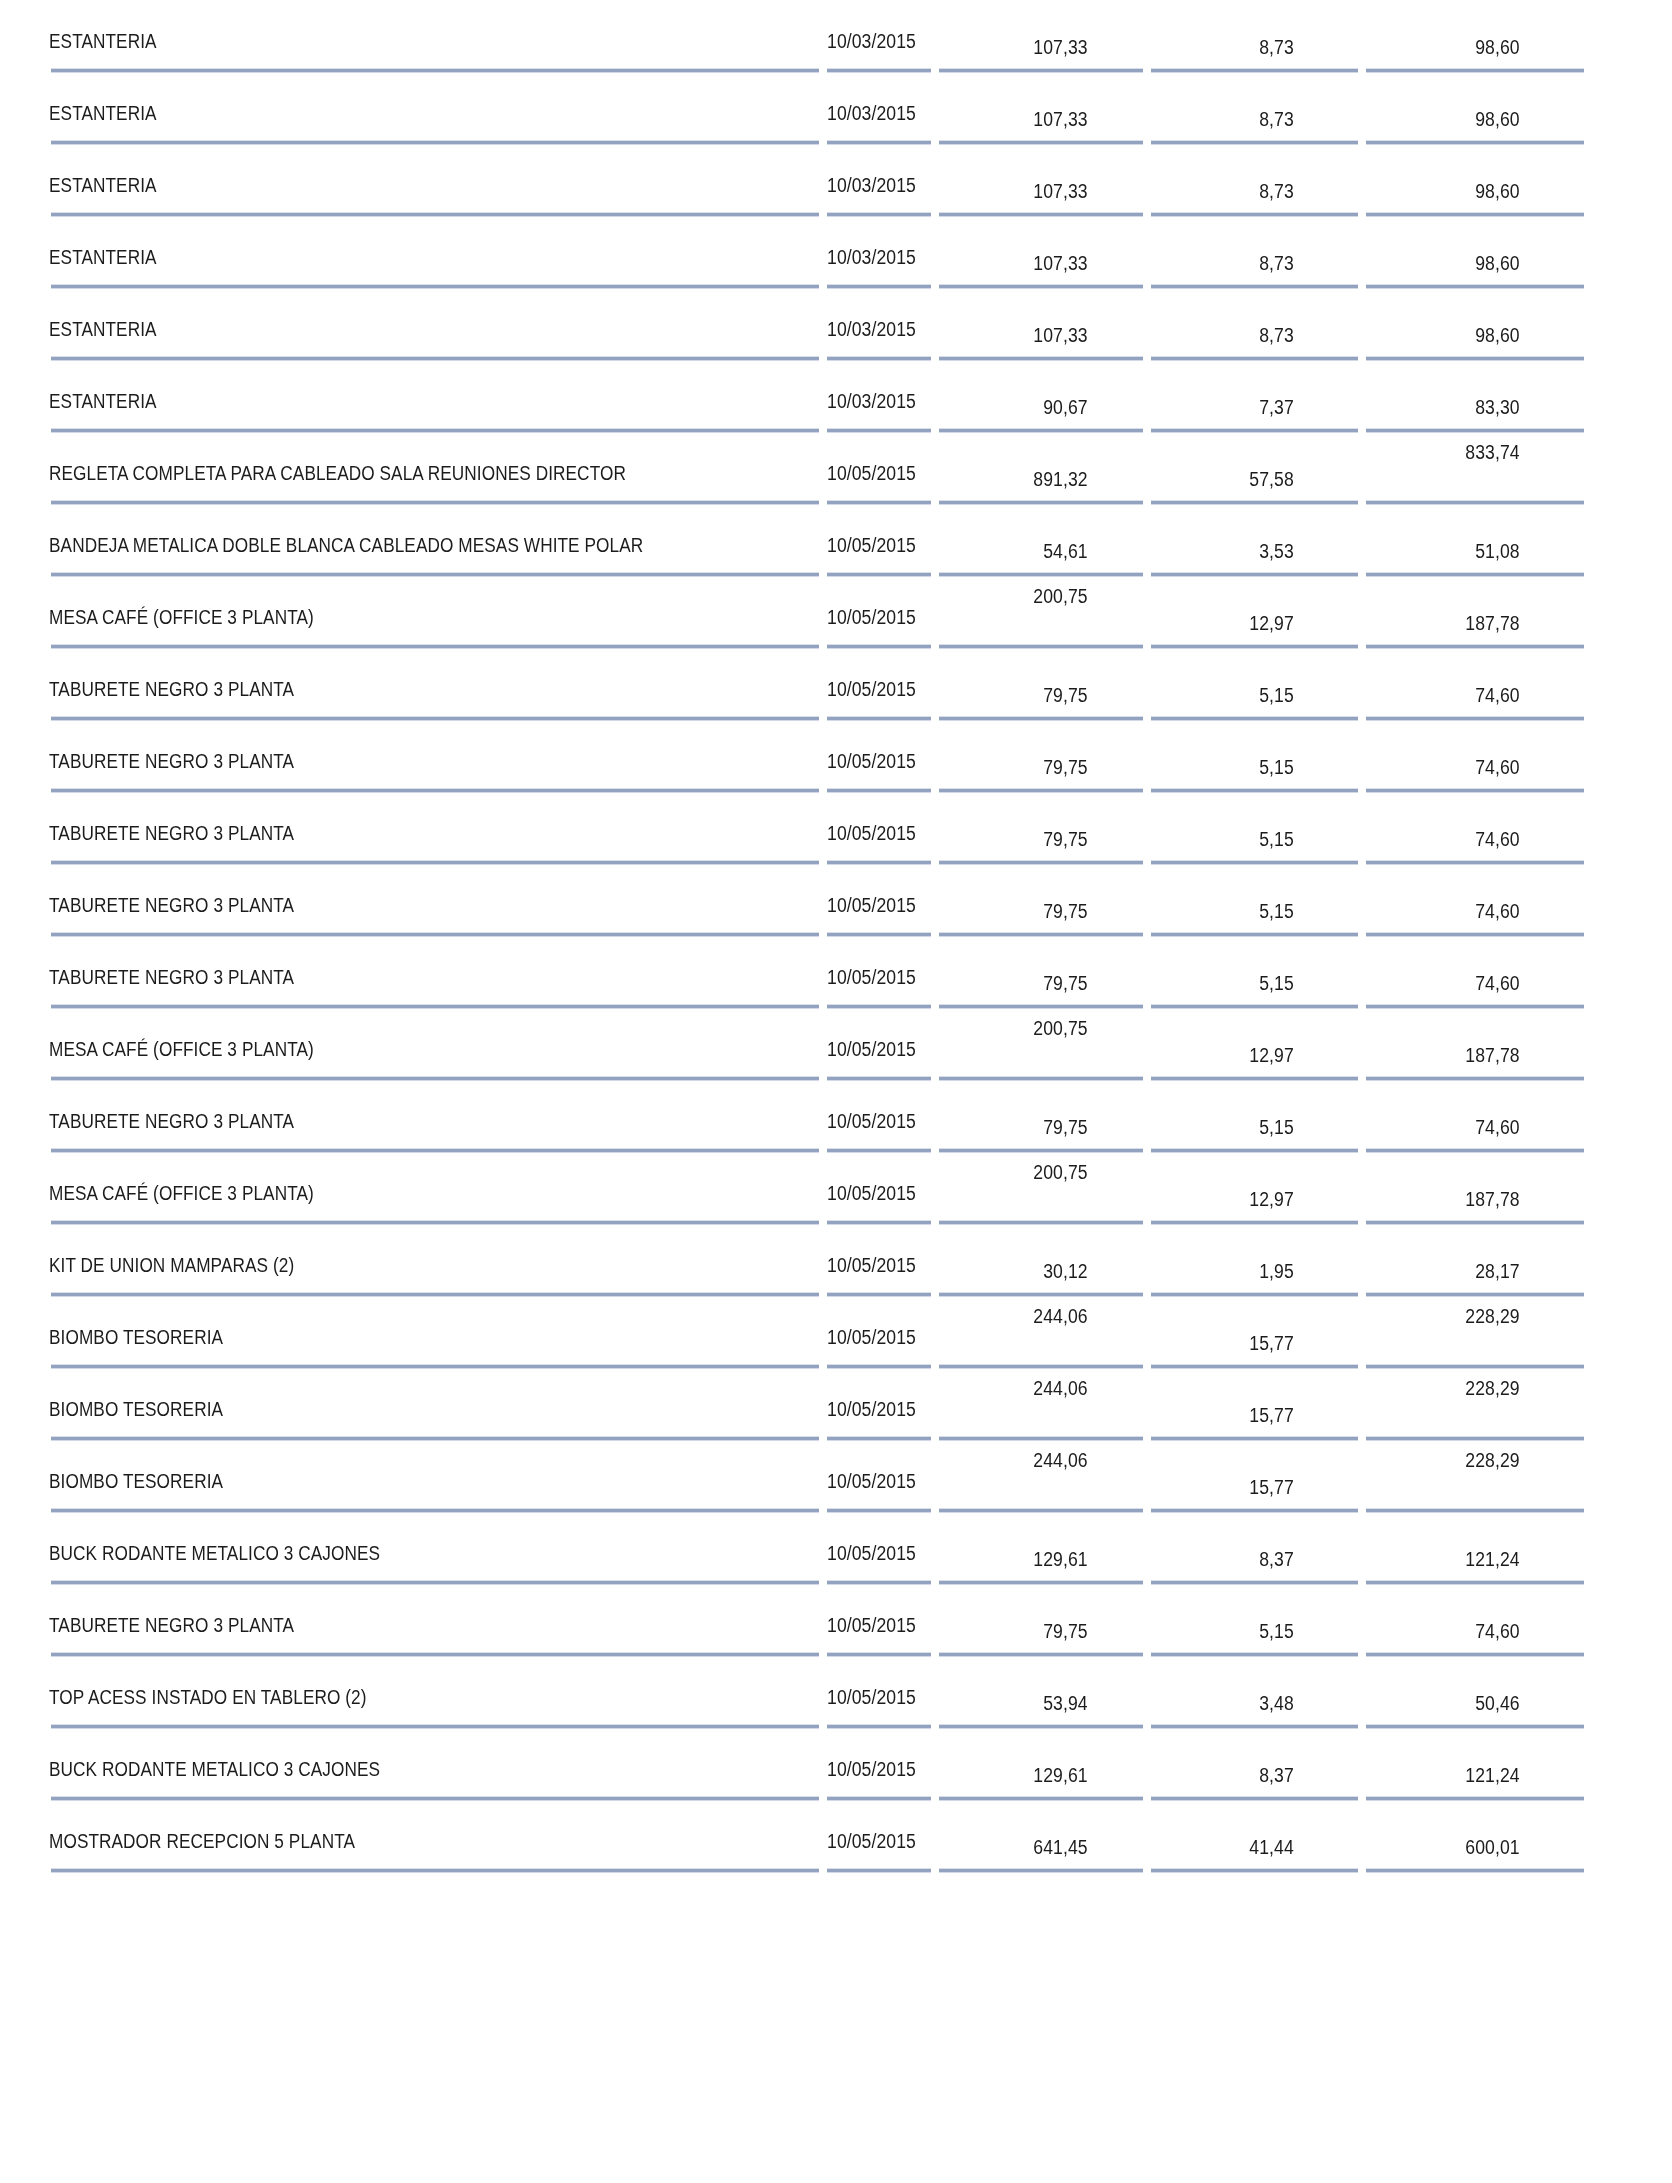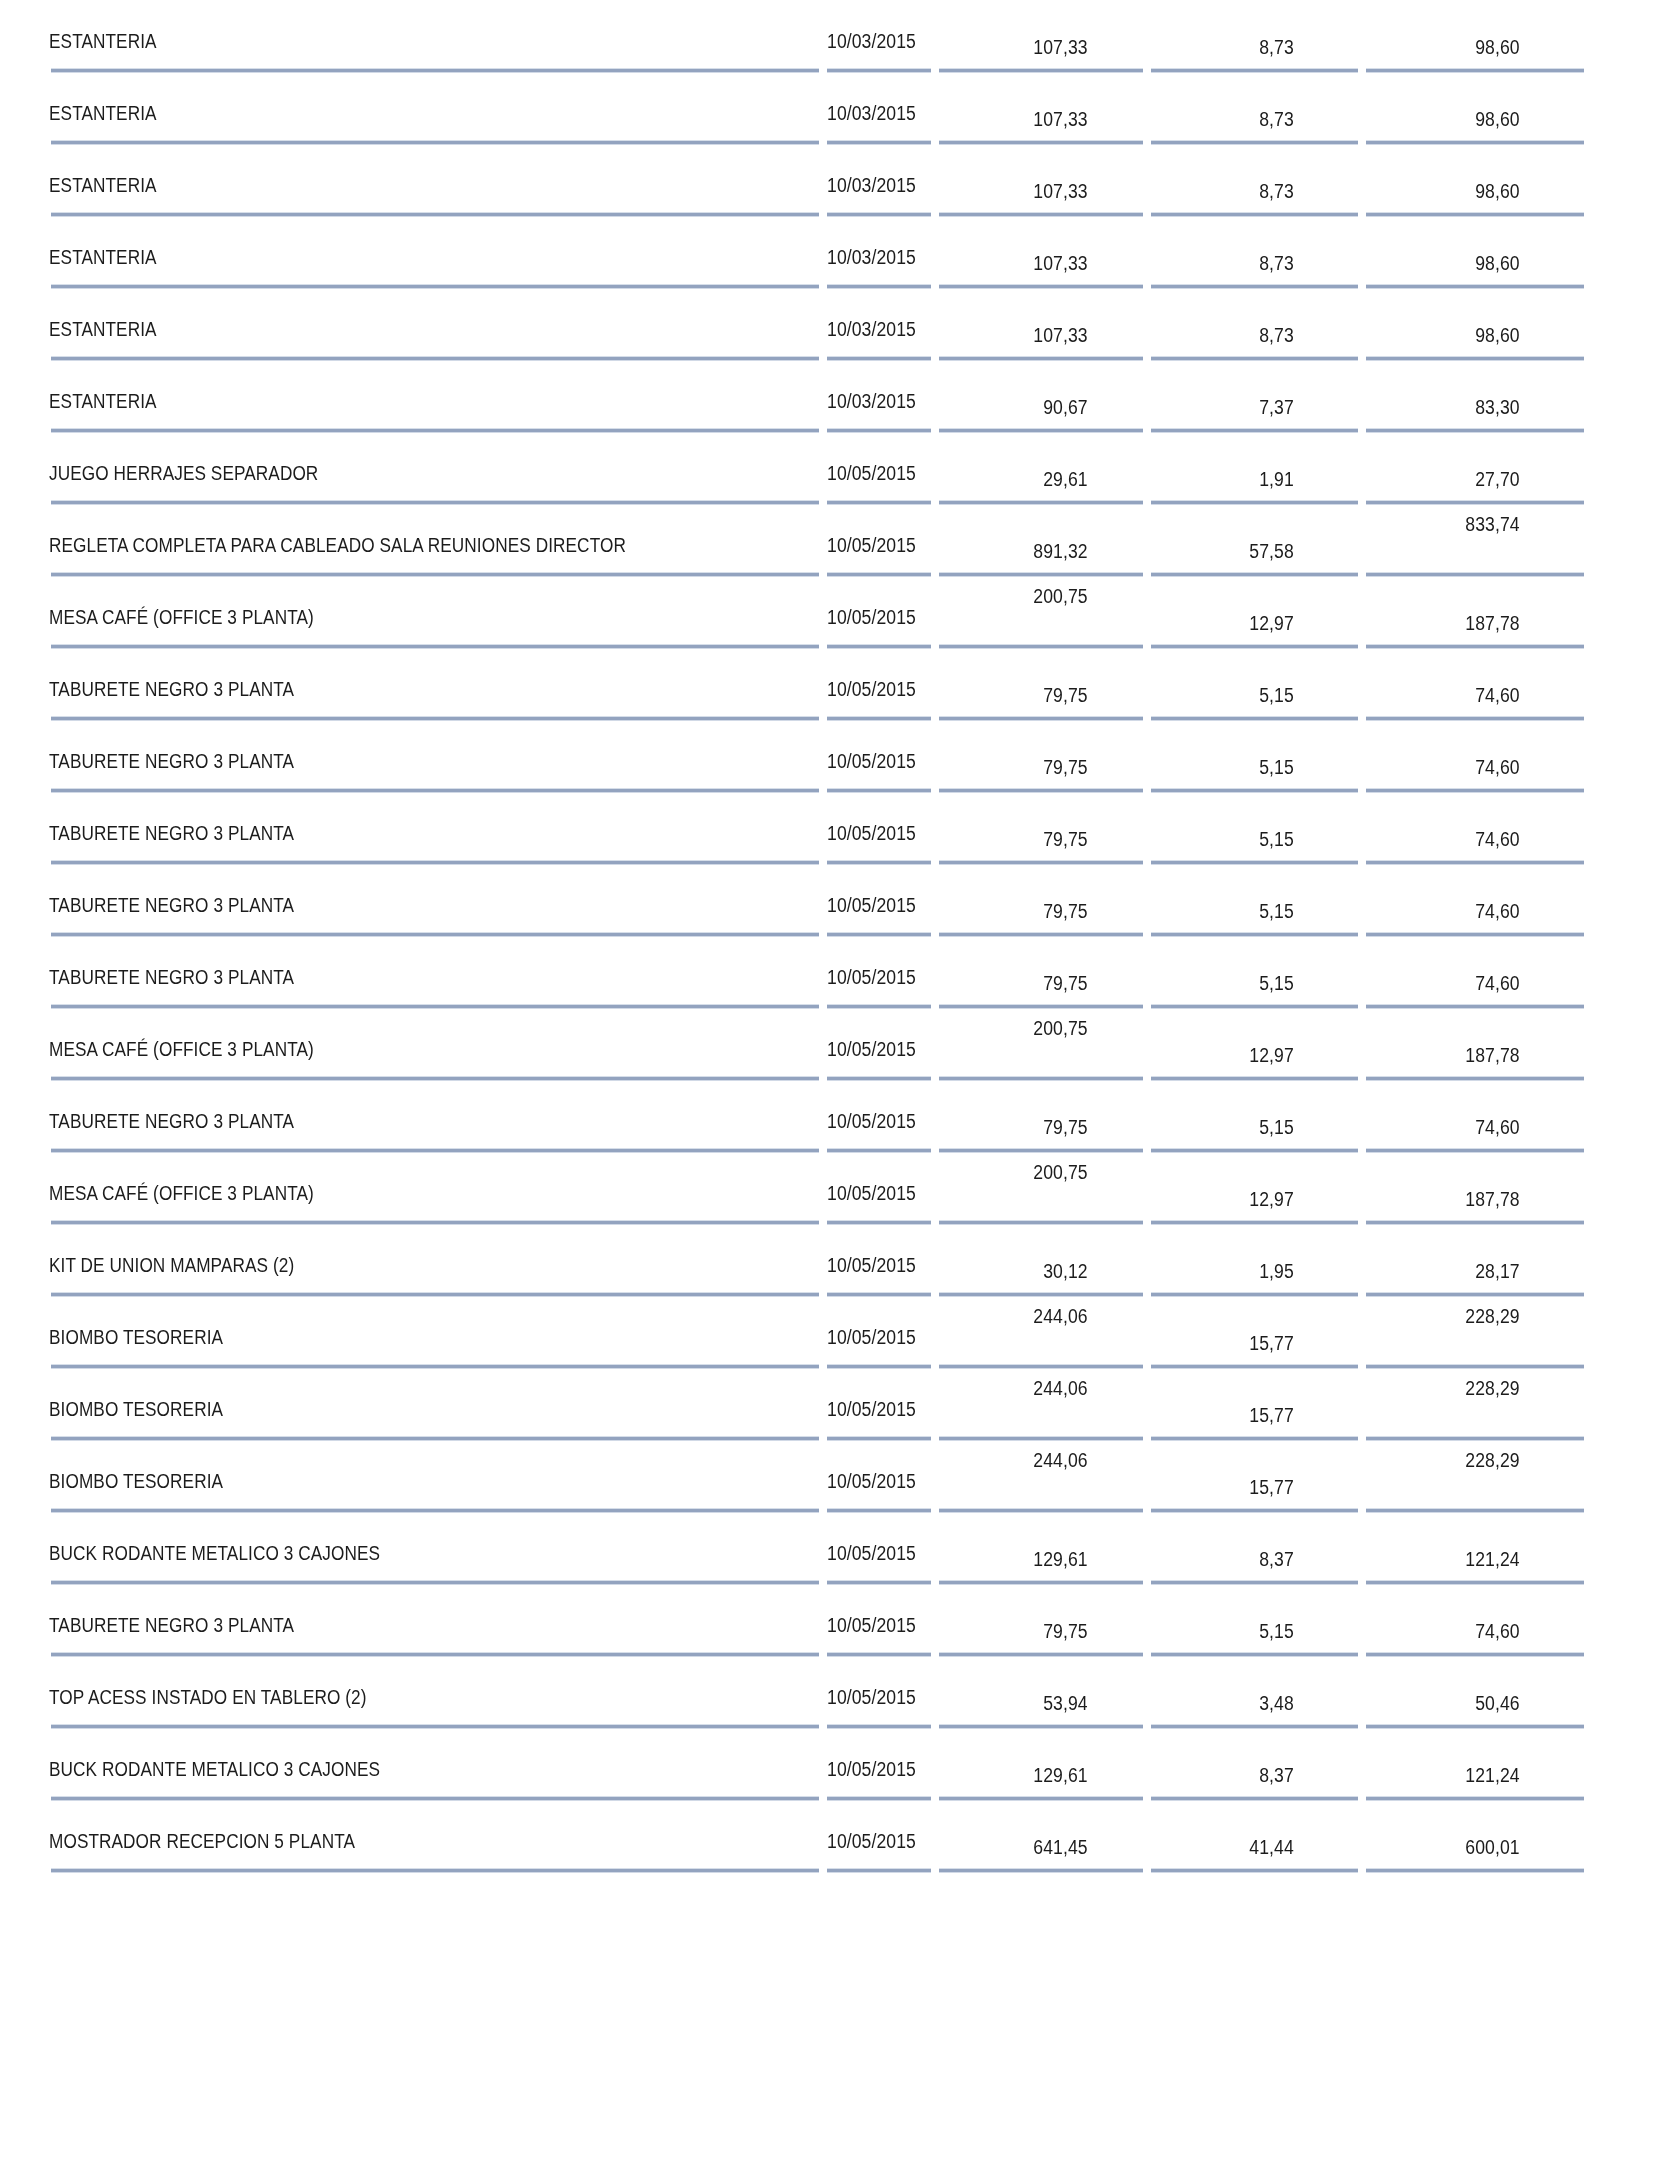--- a/index.html
+++ b/index.html
@@ -204,50 +204,50 @@
           </td>
           <td class="c4 rule">
             <span class="cell-text nudge-down">7,37</span>
           </td>
           <td class="c5 rule">
             <span class="cell-text nudge-down">83,30</span>
           </td>
         </tr>
         <tr>
           <td class="c1 rule">
-            <span class="cell-text nudge-mid">JUEGO HERRAJES SEPARADOR</span>
-          </td>
-          <td class="c2 rule">
-            <span class="cell-text nudge-mid">10/05/2015</span>
-          </td>
-          <td class="c3 rule">
-            <span class="cell-text nudge-down">29,61</span>
-          </td>
-          <td class="c4 rule">
-            <span class="cell-text nudge-down">1,91</span>
-          </td>
-          <td class="c5 rule">
-            <span class="cell-text nudge-down">27,70</span>
-          </td>
-        </tr>
-        <tr>
-          <td class="c1 rule">
             <span class="cell-text nudge-mid">REGLETA COMPLETA PARA CABLEADO SALA REUNIONES DIRECTOR</span>
           </td>
           <td class="c2 rule">
             <span class="cell-text nudge-mid">10/05/2015</span>
           </td>
           <td class="c3 rule">
             <span class="cell-text nudge-down">891,32</span>
           </td>
           <td class="c4 rule">
             <span class="cell-text nudge-down">57,58</span>
           </td>
           <td class="c5 rule">
             <span class="cell-text nudge-up">833,74</span>
+          </td>
+        </tr>
+        <tr>
+          <td class="c1 rule">
+            <span class="cell-text nudge-mid">BANDEJA METALICA DOBLE BLANCA CABLEADO MESAS WHITE POLAR</span>
+          </td>
+          <td class="c2 rule">
+            <span class="cell-text nudge-mid">10/05/2015</span>
+          </td>
+          <td class="c3 rule">
+            <span class="cell-text nudge-down">54,61</span>
+          </td>
+          <td class="c4 rule">
+            <span class="cell-text nudge-down">3,53</span>
+          </td>
+          <td class="c5 rule">
+            <span class="cell-text nudge-down">51,08</span>
           </td>
         </tr>
         <tr>
           <td class="c1 rule">
             <span class="cell-text nudge-mid">MESA CAFÉ (OFFICE 3 PLANTA)</span>
           </td>
           <td class="c2 rule">
             <span class="cell-text nudge-mid">10/05/2015</span>
           </td>
           <td class="c3 rule">

